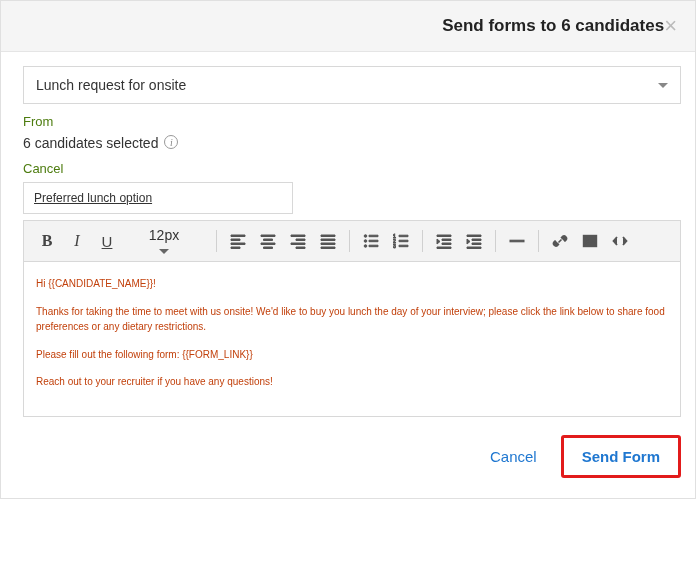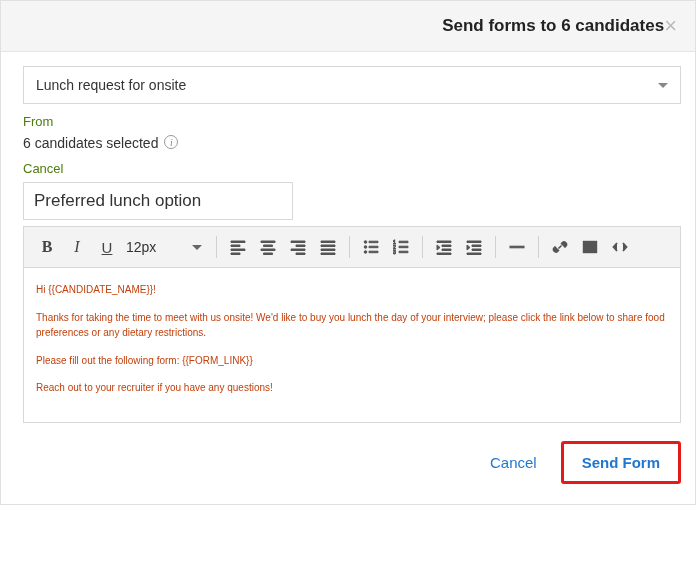--- a/index.html
+++ b/index.html
@@ -7,27 +7,27 @@
   .modal { width: 696px; border: 1px solid #e0e0e0; }
   .modal-header { background: #f5f5f5; border-bottom: 1px solid #e5e5e5; padding: 14px 18px; display: flex; justify-content: flex-end; align-items: center; }
   .modal-title { font-size: 17px; font-weight: 600; color: #222; }
   .close-x { color: #bbb; font-size: 22px; line-height: 1; cursor: pointer; }
   .modal-body { padding: 14px 14px 0 22px; }
   .field-label { color: #4d7c0f; font-size: 13px; margin-bottom: 6px; margin-top: 10px; }
   .select-box { width: 100%; border: 1px solid #d8d8d8; padding: 10px 12px; display: flex; justify-content: space-between; align-items: center; background: #fff; cursor: pointer; font-size: 14px; color: #333; }
   .caret { width: 0; height: 0; border-left: 5px solid transparent; border-right: 5px solid transparent; border-top: 5px solid #888; }
   .to-row { display: flex; gap: 6px; margin-top: 4px; margin-bottom: 6px; color: #333; font-size: 14px;}
   .info-icon { width: 14px; height: 14px; border: 1px solid #999; border-radius: 50%; display: inline-flex; align-items: center; justify-content: center; font-size: 10px; color: #888; font-style: italic; font-family: Georgia, serif; }
-  .text-input { border: 1px solid #d8d8d8; padding: 8px 10px; font-size: 17px; width: 270px; color: #333;}
+  .text-input { border: 1px solid #d8d8d8; padding: 8px 10px; font-size: 12px; width: 270px; color: #333; text-decoration: underline;}
   .editor { border: 1px solid #d8d8d8; margin-top: 6px; }
   .toolbar { background: #f3f3f3; border-bottom: 1px solid #d8d8d8; padding: 6px 8px; display: flex; align-items: center; gap: 0; flex-wrap: wrap;}
   .tbtn { width: 30px; height: 28px; display: inline-flex; align-items: center; justify-content: center; cursor: pointer; color: #444; font-size: 14px; }
   .tbtn svg { width: 16px; height: 16px; fill: #555; stroke: #555;}
   .tsep { width: 1px; height: 22px; background: #d0d0d0; margin: 0 6px; }
-  .font-select { display: inline-flex; align-items: center; gap: 6px; padding: 0 8px 0 4px; height: 28px; cursor: pointer; min-width: 88px; justify-content: space-between;}
+  .font-select { display: inline-flex; align-items: center; gap: 6px; padding: 0 8px 0 4px; height: 28px; cursor: pointer; min-width: 88px;  flex-direction: column;}
   .font-select .caret { border-top-color: #666; }
   .editor-body { padding: 14px 12px; font-size: 10px; line-height: 1.55; min-height: 120px; color:#c2410c;}
   .editor-body p { margin-bottom: 12px; }
   .modal-footer { padding: 18px 14px 20px 0; display: flex; justify-content: flex-end; align-items: center; gap: 24px; }
   .btn-cancel { color: #1f77d0; font-size: 15px; cursor: pointer; background: none; border: none; }
   .btn-send { color: #1f77d0; font-size: 15px; font-weight: 600; cursor: pointer; background: none; border: none; padding: 10px 18px; }
   .highlight-box { border: 3px solid #e21b1b; border-radius: 3px; display:inline-block;}
 </style>
 </head>
 <body>

